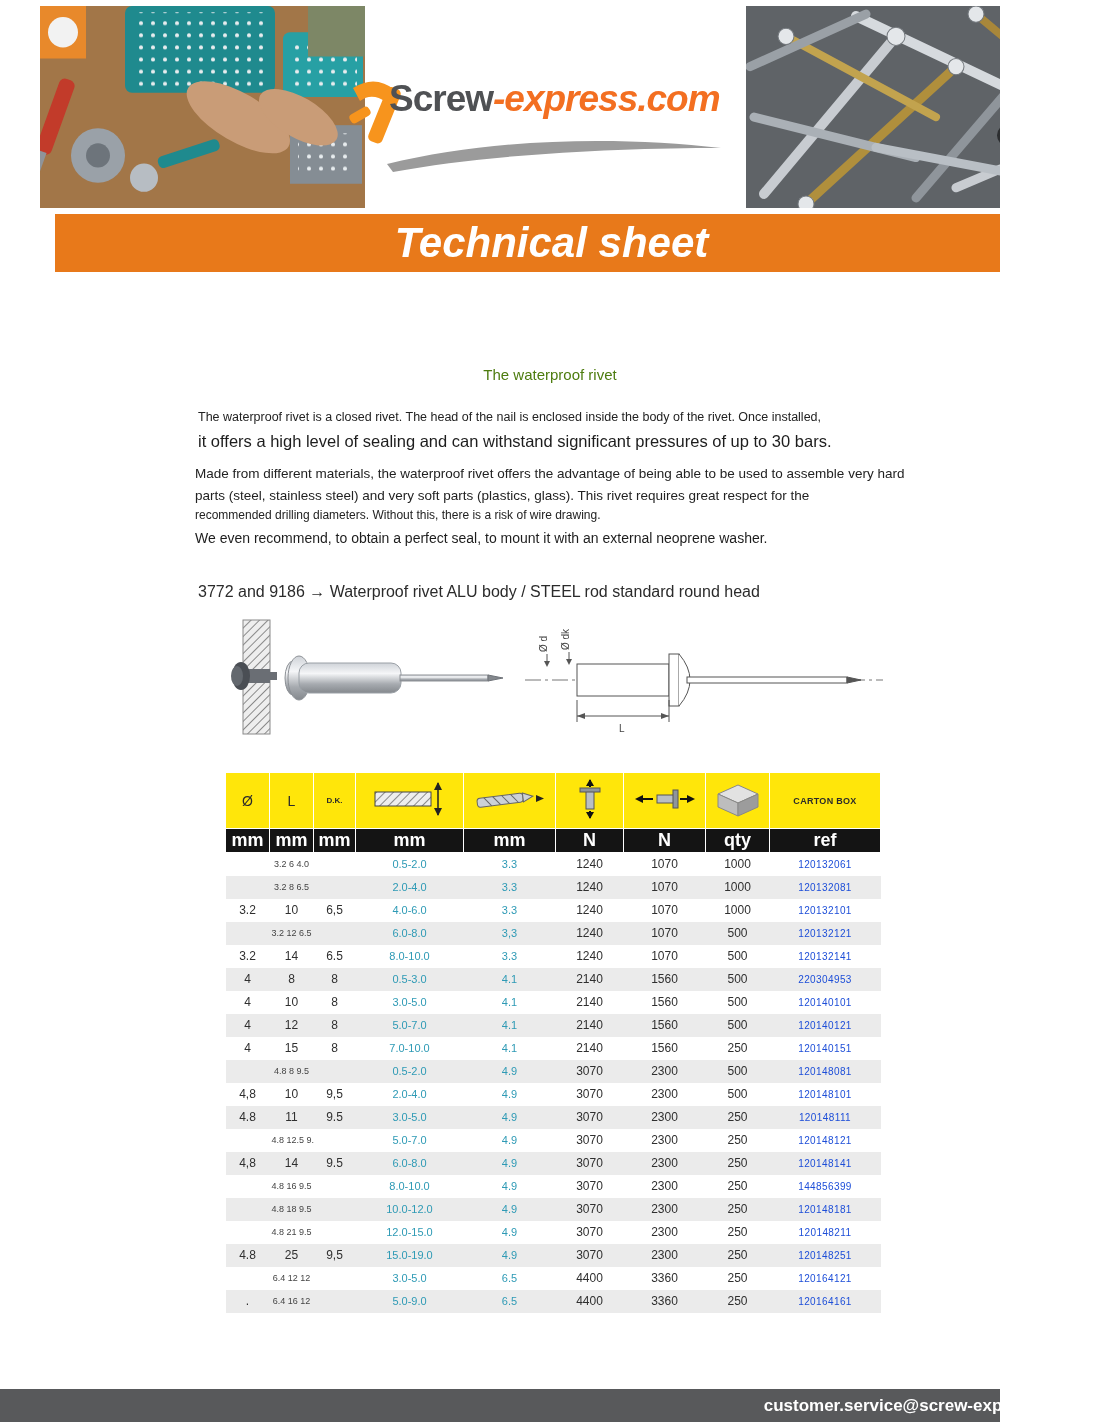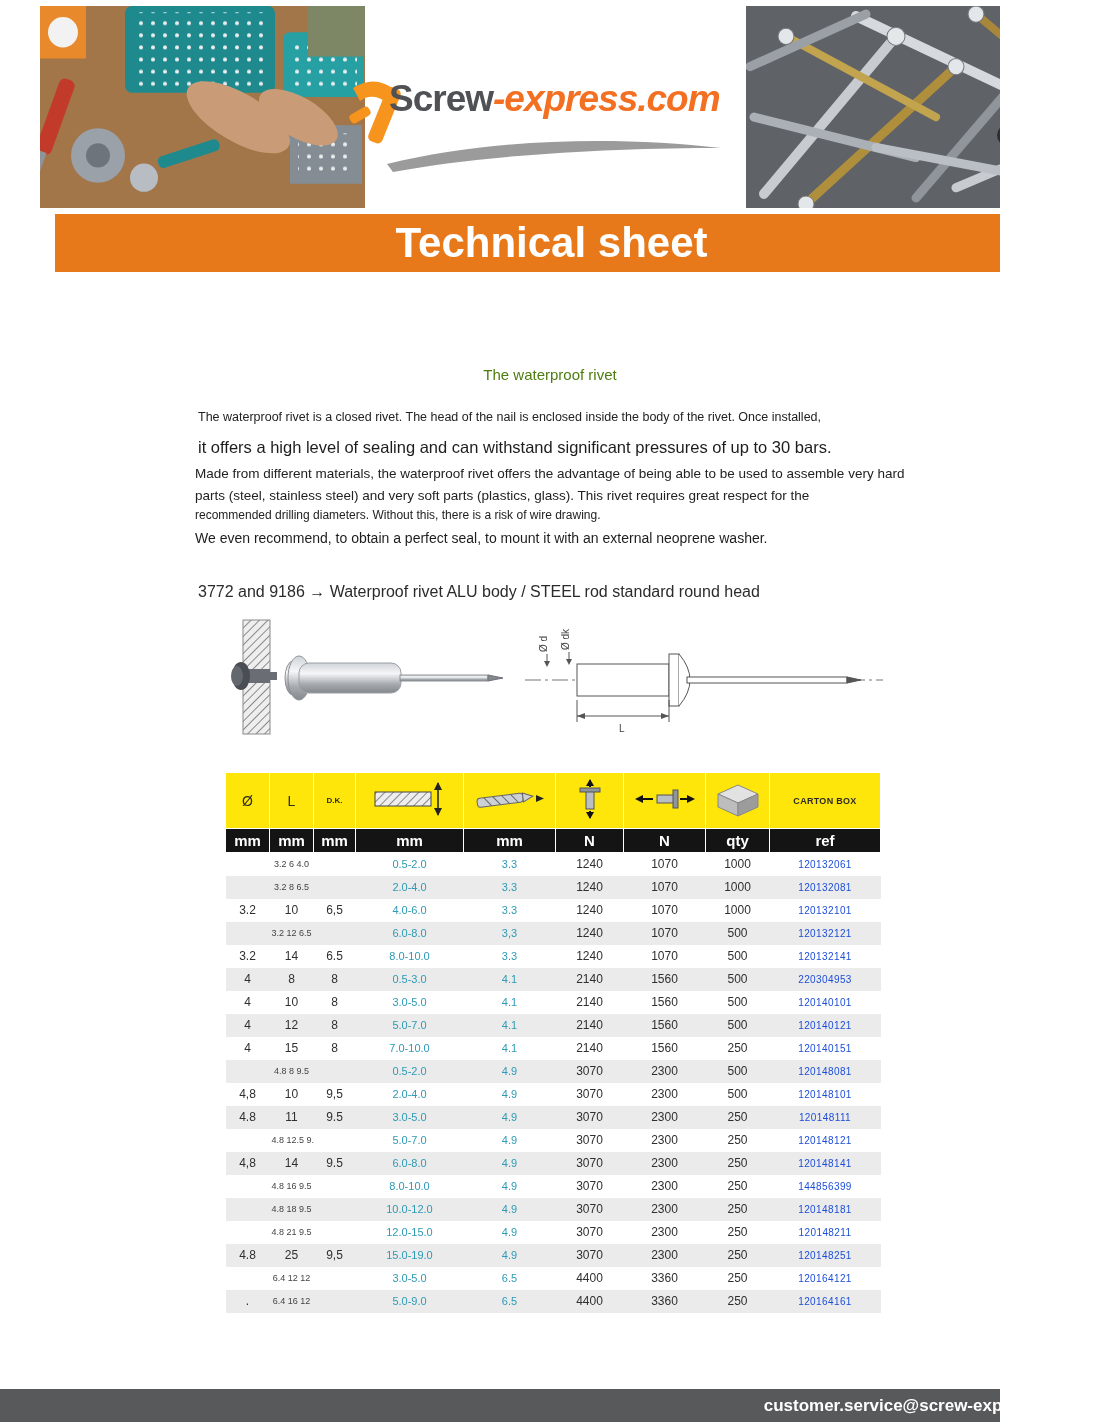--- a/index.html
+++ b/index.html
@@ -19,27 +19,27 @@
   .photo-left{left:40px;width:325px;}
   .photo-right{left:746px;width:310px;}
   .logo-area{position:absolute;left:365px;top:6px;width:381px;height:202px;background:#fff;}
   .logo-mark{position:absolute;left:-46px;top:52px;}
   .logo-text{position:absolute;left:24px;top:72px;width:340px;white-space:nowrap;font-size:37px;font-weight:bold;letter-spacing:-1px;}
   .logo-part1{color:#4F5154;}
   .logo-part2{color:#F36F21;font-style:italic;}
   .logo-swoosh{position:absolute;left:18px;top:128px;}
   .banner{position:absolute;left:55px;top:214px;width:993px;height:58px;background:var(--orange);
           display:flex;align-items:center;justify-content:center;}
-  .banner span{color:#fff;font-size:42px;font-weight:bold;letter-spacing:0px;}
+  .banner span{color:#fff;font-size:42px;font-weight:bold;letter-spacing:0px;font-style:italic;}
 
   
   .doc-title{position:absolute;top:366px;left:0;width:1100px;text-align:center;font-size:15px;font-weight:normal;color:#4d7c0f;}
   .p1{position:absolute;top:408px;left:198px;width:760px;color:#222;}
   .p1 .line-a{display:block;font-size:12.5px;line-height:1.5;}
-  .p1 .line-b{display:block;font-size:16.5px;line-height:1.5;margin-top:8px;color:#1d1d1d;}
+  .p1 .line-b{display:block;font-size:16.5px;line-height:1.5;margin-top:2px;color:#1d1d1d;}
   .p2{position:absolute;top:463px;left:195px;width:736px;color:#222;}
   .p2 .line-a{display:block;font-size:13.5px;line-height:1.6;}
   .p2 .line-b{display:block;font-size:12px;line-height:1.6;}
   .p2 .line-c{display:block;font-size:14px;line-height:1.6;margin-top:2px;color:#1d1d1d;}
   .product-heading{position:absolute;top:583px;left:198px;font-size:16px;font-weight:normal;color:#2b2b2b;}
 
   
   .diagrams{position:absolute;top:608px;left:195px;width:690px;height:145px;}
   .diagrams svg{display:block;}
 
@@ -47,21 +47,21 @@
   .rivet-table{position:absolute;top:772px;left:225px;width:655px;border-collapse:collapse;table-layout:fixed;}
   .rivet-table col.c-d{width:44px;} .rivet-table col.c-l{width:44px;} .rivet-table col.c-dk{width:42px;}
   .rivet-table col.c-grip{width:108px;} .rivet-table col.c-drill{width:92px;}
   .rivet-table col.c-shear{width:68px;} .rivet-table col.c-tens{width:82px;}
   .rivet-table col.c-qty{width:64px;} .rivet-table col.c-ref{width:111px;}
   .icon-row th{background:var(--yellow);height:56px;text-align:center;vertical-align:middle;
                border:1px solid #ffffff;color:#2b2b2b;font-weight:normal;}
   .icon-row th.t-d,.icon-row th.t-l{font-size:14px;}
   .icon-row th.t-dk{font-size:8px;font-weight:bold;}
   .icon-row th.t-carton{font-size:9px;font-weight:bold;letter-spacing:.3px;}
-  .unit-row th{background:#141414;color:#fff;font-size:15px;font-weight:bold;height:24px;
+  .unit-row th{background:#141414;color:#fff;font-size:18px;font-weight:bold;height:24px;
                text-align:center;border:1px solid #ffffff;}
   .rivet-table td{height:23px;font-size:12px;color:#2f2f2f;text-align:center;vertical-align:middle;
                   border:0;padding:0 2px;overflow:hidden;white-space:nowrap;}
   .rivet-table tr.alt td{background:var(--row-alt);}
   .rivet-table td.teal{color:var(--teal);font-size:11px;}
   .rivet-table td.ref{font-size:10px;letter-spacing:.4px;color:#1d4ed8;}
   .rivet-table td.merged{font-size:9px;color:#444;}
 
   
   .footer{position:absolute;left:0;bottom:0;width:1100px;height:33px;background:var(--footer-gray);

